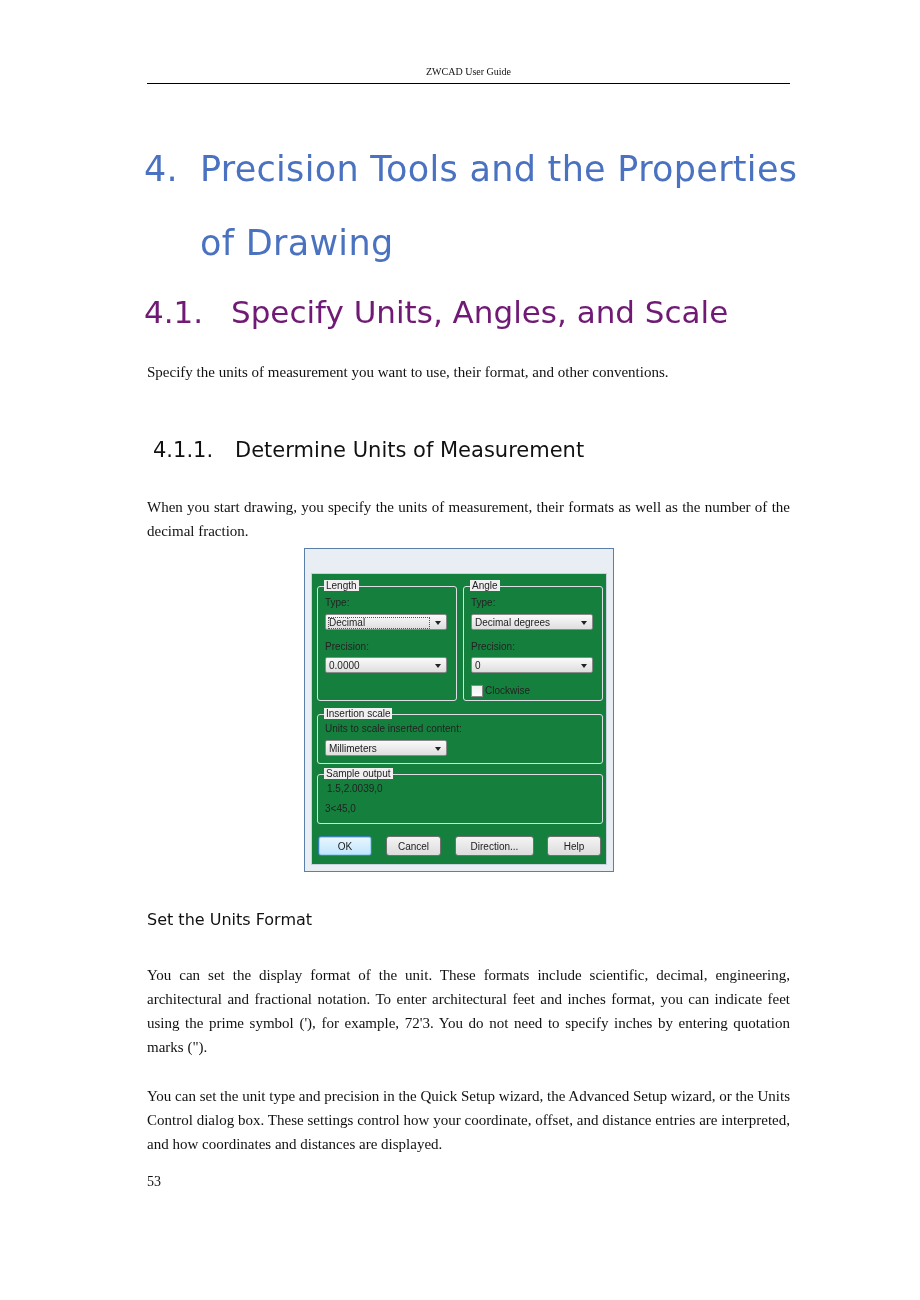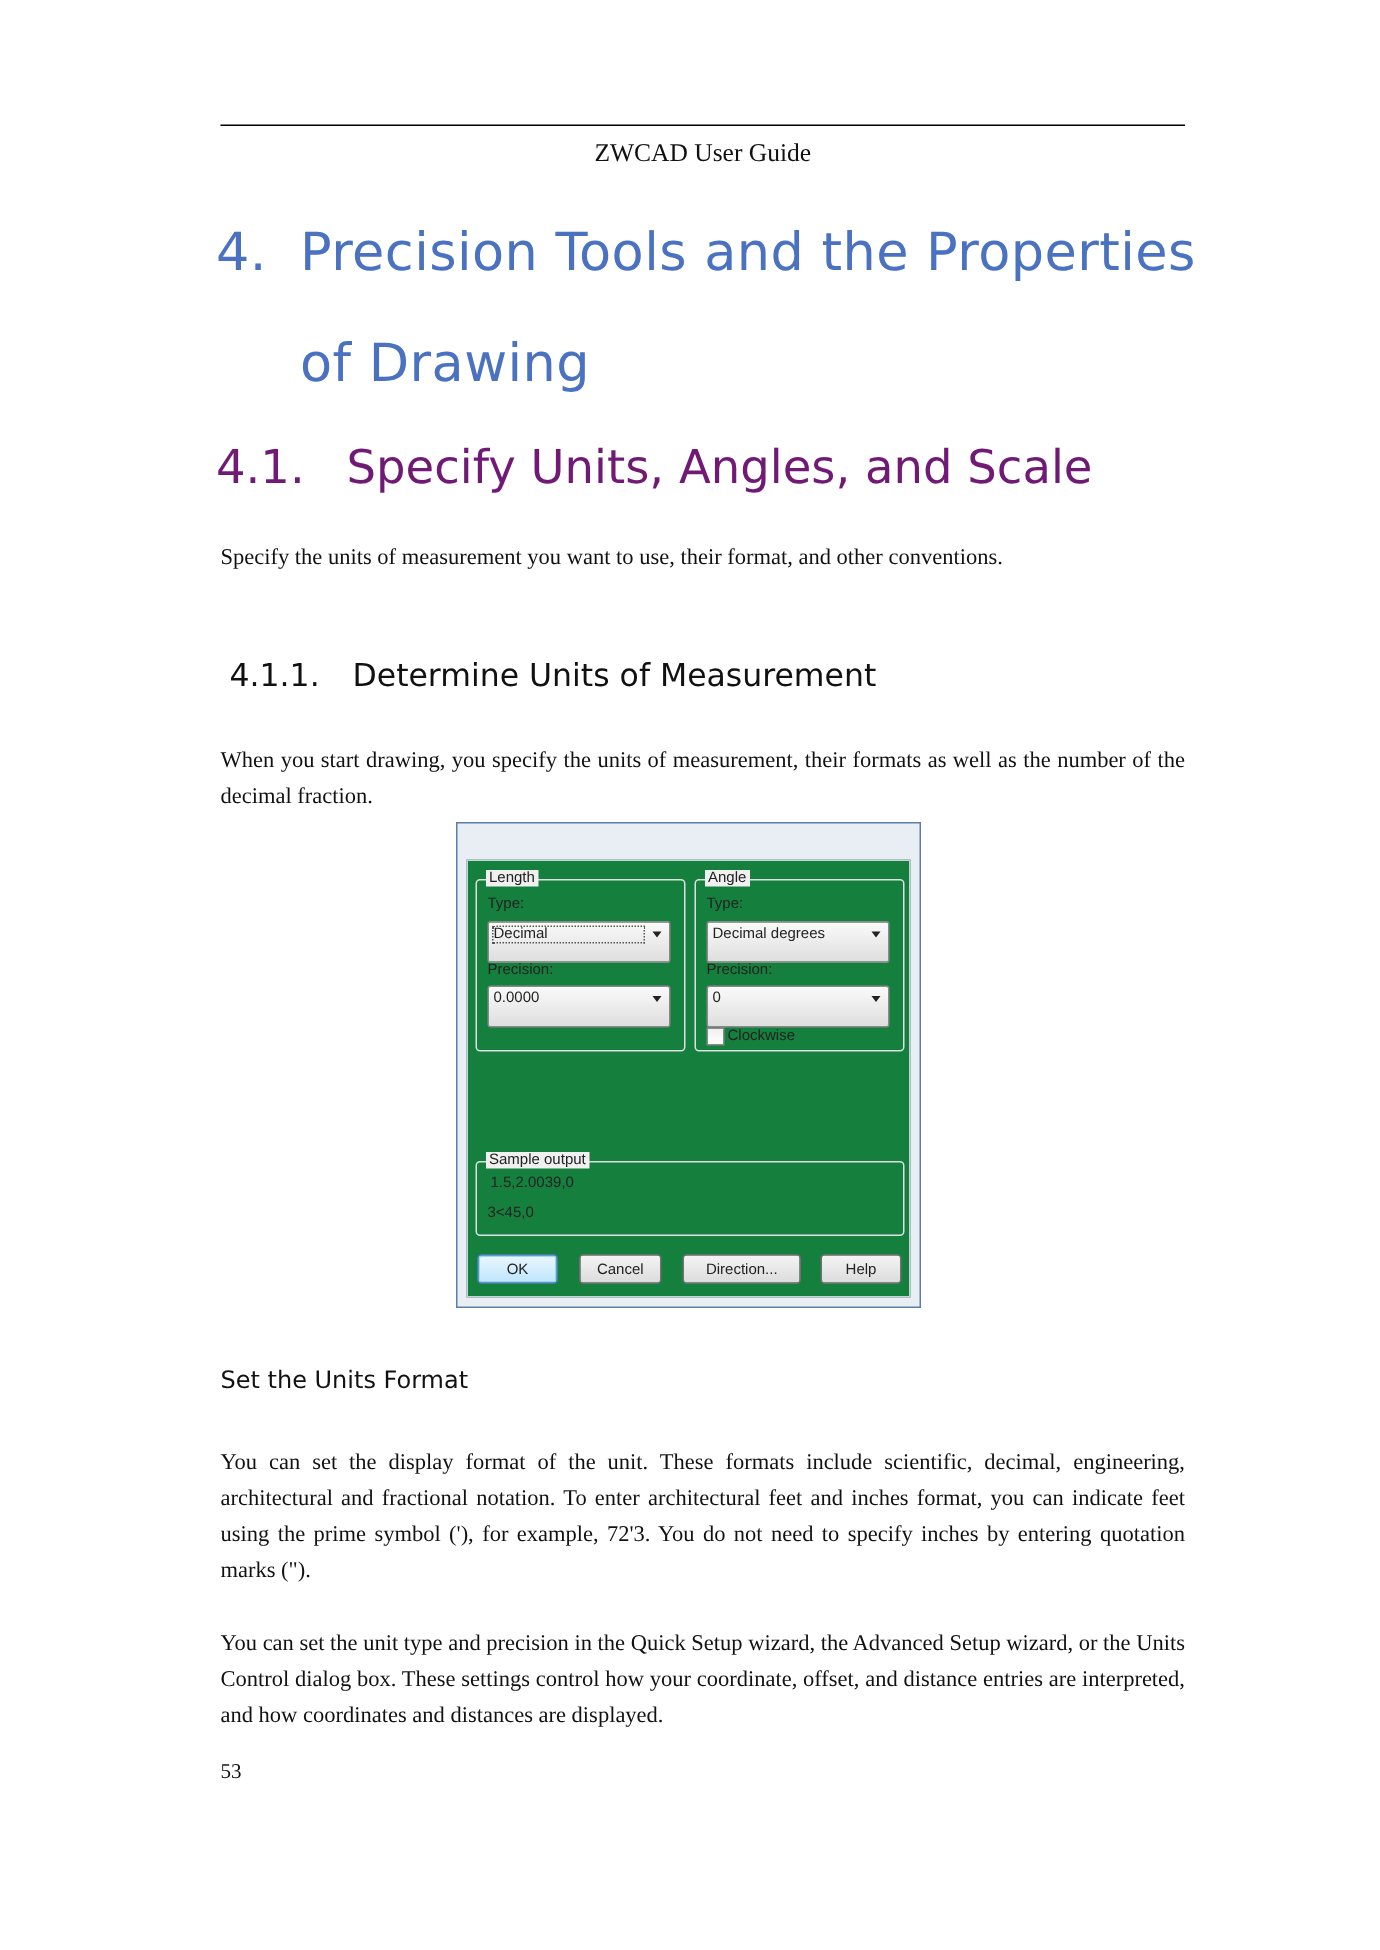--- a/index.html
+++ b/index.html
@@ -1,18 +1,18 @@
 <!DOCTYPE html>
 <html><head>
 <meta charset="utf-8">
 <style>
   html, body { margin:0; padding:0; background:#ffffff; }
   body { width:920px; height:1300px; position:relative; overflow:hidden; font-family:"Liberation Serif", serif; color:#111; }
   .abs { position:absolute; }
-  .running-header { left:147px; top:66px; width:643px; text-align:center; font-size:17px; font-family:"Liberation Serif", serif;margin-top:26px; }
+  .running-header { left:147px; top:66px; width:643px; text-align:center; font-size:10px; font-family:"Liberation Serif", serif; }
   .header-rule { left:147px; top:83px; width:643px; height:1px; background:#000; }
   .chapter-title { left:144px; top:132px; width:680px; color:#4a72c0; font-family:"DejaVu Sans", sans-serif; font-size:35px; line-height:74px; letter-spacing:0.3px; }
   .chapter-title .num { position:absolute; left:0; }
   .chapter-title .txt { position:absolute; left:56px; width:620px; }
   .sec-h1 { left:144px; top:294px; font-family:"DejaVu Sans", sans-serif; font-size:31px; color:#701a75; white-space:nowrap; }
   .sec-h1 .t { position:absolute; left:87px; }
   .body-text { font-size:15px; line-height:24px; font-family:"Liberation Serif", serif; text-align:justify; }
   .sec-h2 { left:153px; top:438px; font-family:"DejaVu Sans", sans-serif; font-size:21px; white-space:nowrap; }
   .sec-h2 .t { position:absolute; left:82px; }
   .sub-h { left:147px; top:910px; font-family:"DejaVu Sans", sans-serif; font-size:16px; }
@@ -22,21 +22,21 @@
   .dialog { left:304px; top:548px; width:310px; height:324px; background:#e9eef5; border:1px solid #5a7fa8; box-sizing:border-box; font-family:"Liberation Sans", sans-serif; font-size:10px; color:#222; }
   .titlebar { position:absolute; left:0; top:0; right:0; height:22px; background:linear-gradient(#dfe9f5,#c8d8ec); }
   .titlebar .title { position:absolute; left:6px; top:5px; font-size:11px; color:#1a1a1a; }
   .tb-btn { position:absolute; top:3px; height:15px; border-radius:3px; font-size:10px; text-align:center; line-height:15px; font-weight:bold; }
   .tb-help { left:252px; width:26px; background:linear-gradient(#e3ecf7,#b9cbe2); border:1px solid #7d95b5; color:#4a5a75; }
   .tb-close { left:280px; width:26px; background:linear-gradient(#e8a08e,#c8412a); border:1px solid #8c3a2a; color:#fff; }
   .client { position:absolute; left:6px; top:24px; right:6px; bottom:6px; background:#15803d; border:1px solid #c9d1dc; }
   .group { position:absolute; border:1px solid #dcdfe4; border-radius:3px; }
   .group-label { position:absolute; top:-7px; left:6px; background:#f0f0f0; padding:0 2px; }
   .lbl { position:absolute; }
-  .combo { position:absolute; height:28px; background:linear-gradient(#fafafa,#dedede); border:1px solid #8a8a8a; border-radius:2px; box-sizing:border-box;padding-left:20px; }
+  .combo { position:absolute; height:16px; background:linear-gradient(#fafafa,#dedede); border:1px solid #8a8a8a; border-radius:2px; box-sizing:border-box;padding-left:20px; }
   .combo .val { position:absolute; left:3px; top:2px; }
   .combo .arrow { position:absolute; right:5px; top:6px; width:0; height:0; border-left:3px solid transparent; border-right:3px solid transparent; border-top:4px solid #222; }
   .focus-box { position:absolute; left:2px; top:2px; width:100px; height:10px; border:1px dotted #555; }
   .chk { position:absolute; width:10px; height:10px; border:1px solid #8a8a8a; background:linear-gradient(#f0f0f0,#fff); }
   .btn { position:absolute; height:20px; border:1px solid #707070; border-radius:3px; background:linear-gradient(#f4f4f4,#dcdcdc); text-align:center; line-height:20px; box-sizing:border-box; }
   .btn-default { border:1px solid #3c7fb1; box-shadow:inset 0 0 0 1px #9fd3f2; background:linear-gradient(#eaf6fd,#bee6fd); }
 </style>
 </head>
 <body>
 
@@ -89,20 +89,28 @@
       </div>
       <span class="lbl" style="left:7px; top:54px;">Precision:</span>
       <div class="combo" style="left:7px; top:70px; width:122px;">
         <span class="val">0</span>
         <span class="arrow"></span>
       </div>
       <div class="chk" style="left:7px; top:98px;"></div>
       <span class="lbl" style="left:21px; top:98px;">Clockwise</span>
     </div>
 
+    <div class="group" style="left:5px; top:140px; width:284px; height:48px;">
+      <span class="group-label">Insertion scale</span>
+      <span class="lbl" style="left:7px; top:8px;">Units to scale inserted content:</span>
+      <div class="combo" style="left:7px; top:25px; width:122px;">
+        <span class="val">Millimeters</span>
+        <span class="arrow"></span>
+      </div>
+    </div>
 
     <div class="group" style="left:5px; top:200px; width:284px; height:48px;">
       <span class="group-label">Sample output</span>
       <span class="lbl" style="left:9px; top:8px;">1.5,2.0039,0</span>
       <span class="lbl" style="left:7px; top:28px;">3&lt;45,0</span>
     </div>
 
     <div class="btn btn-default" style="left:6px; top:262px; width:54px;">OK</div>
     <div class="btn" style="left:74px; top:262px; width:55px;">Cancel</div>
     <div class="btn" style="left:143px; top:262px; width:79px;">Direction...</div>

